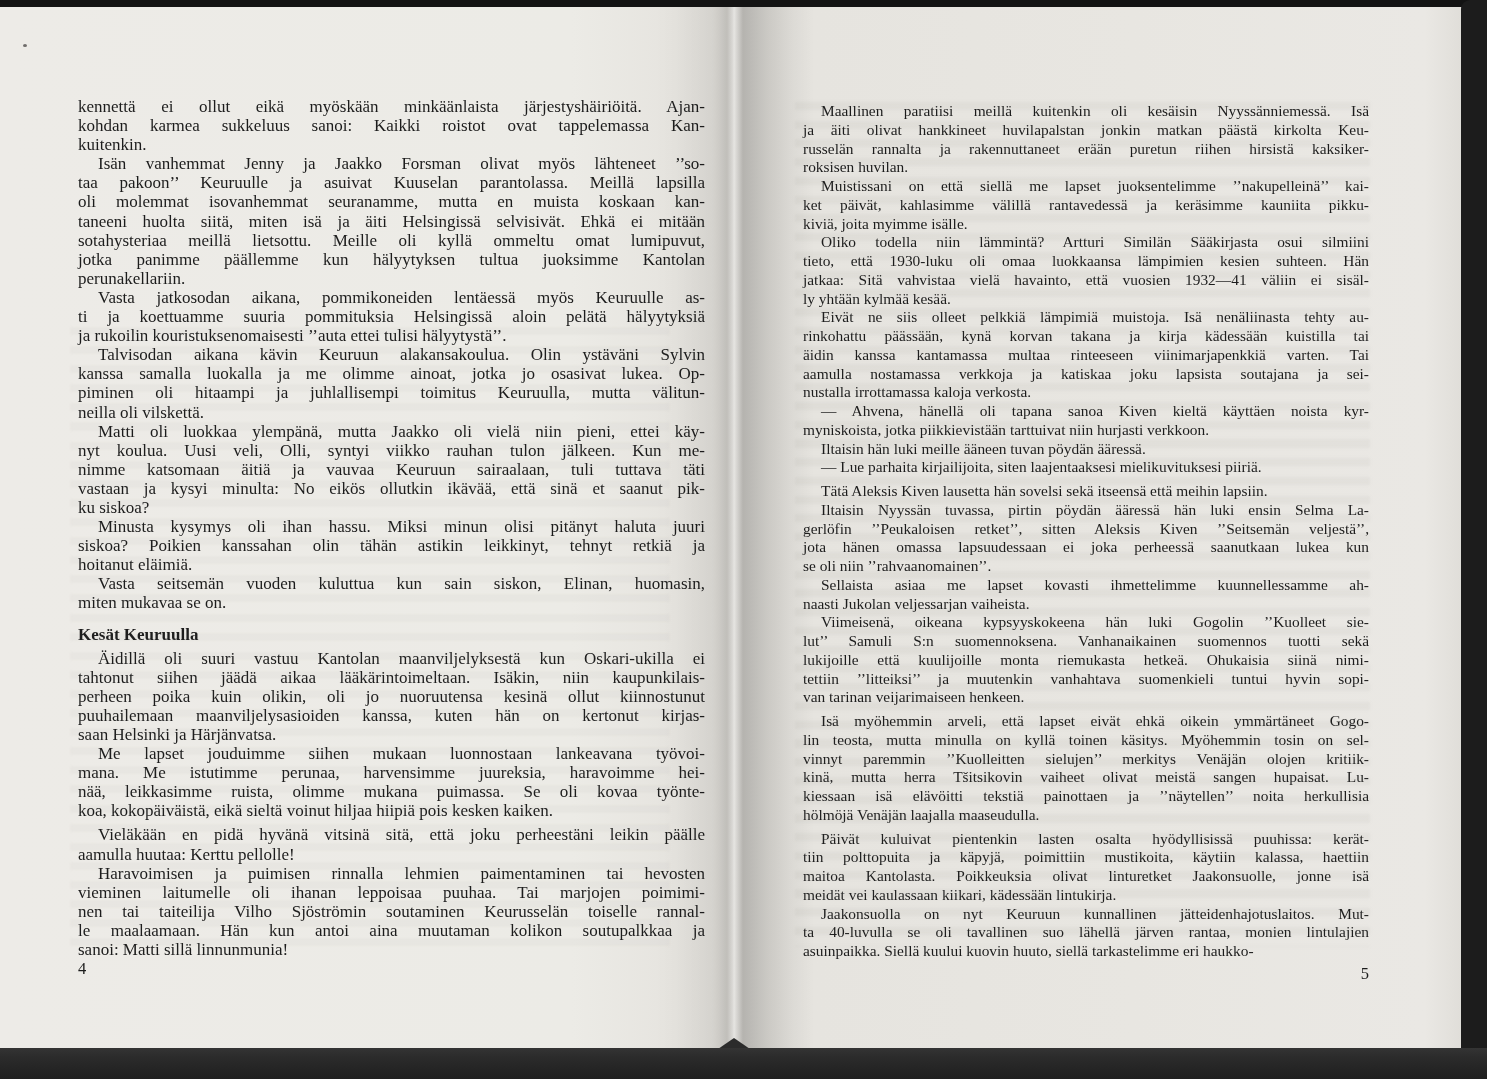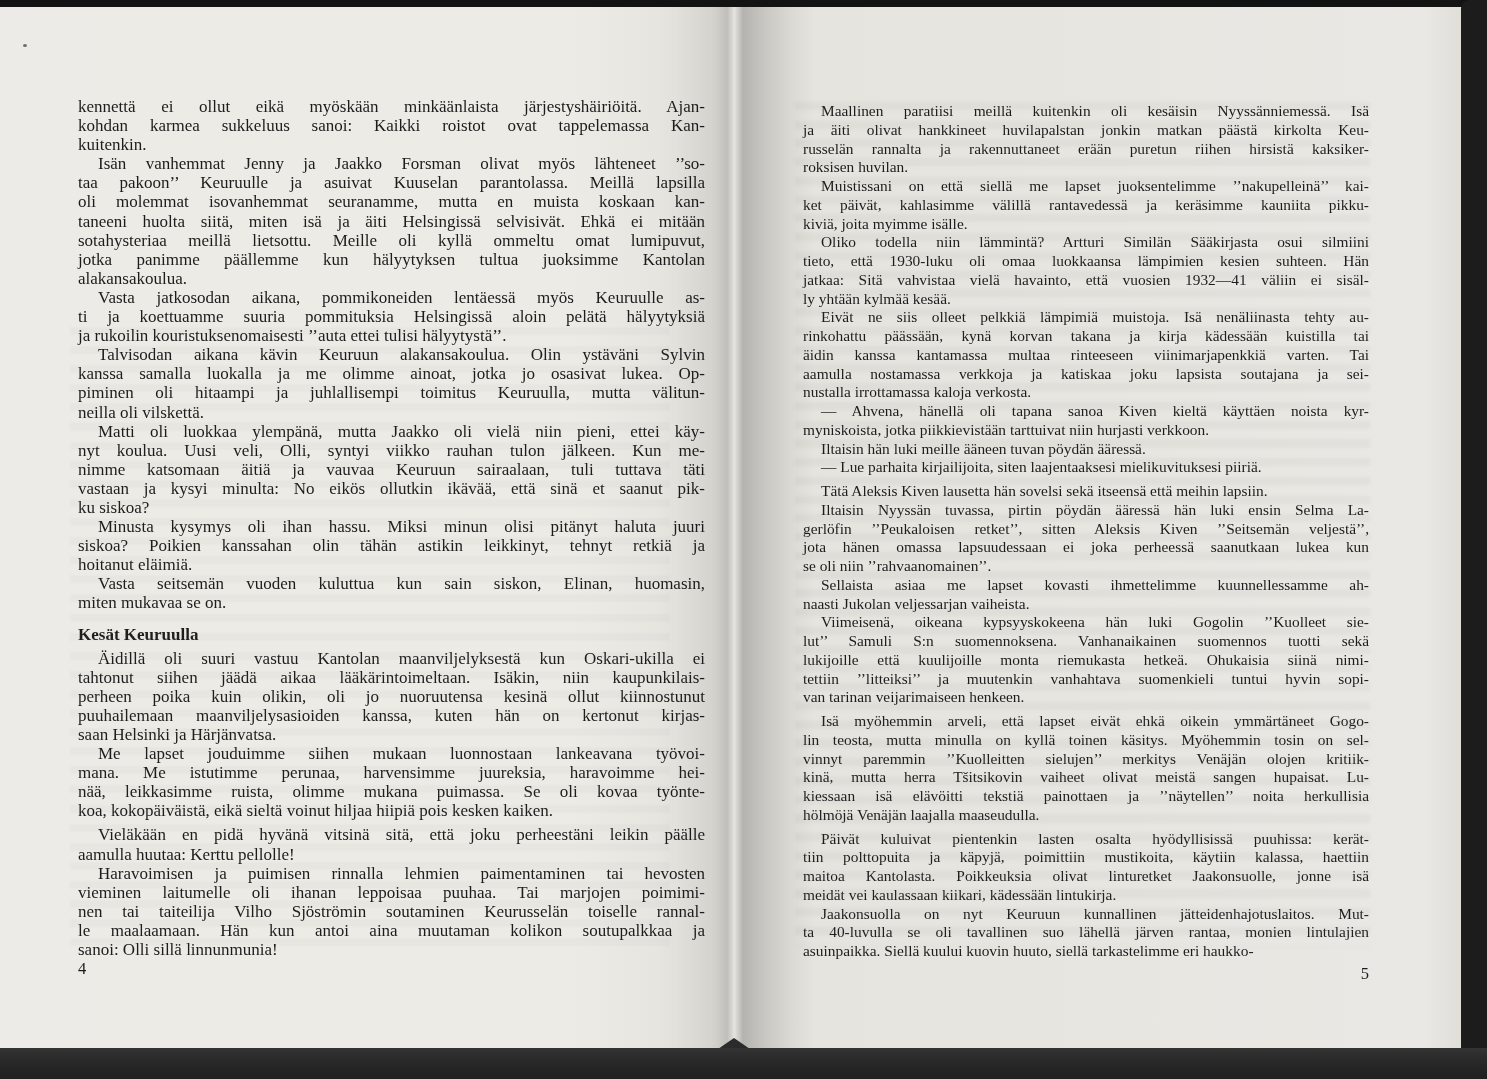--- a/index.html
+++ b/index.html
@@ -90,21 +90,21 @@
           <div class="line">kohdan karmea sukkeluus sanoi: Kaikki roistot ovat tappelemassa Kan-</div>
           <div class="line last">kuitenkin.</div>
         </div>
         <div class="para">
           <div class="line indent">Isän vanhemmat Jenny ja Jaakko Forsman olivat myös lähteneet ’’so-</div>
           <div class="line">taa pakoon’’ Keuruulle ja asuivat Kuuselan parantolassa. Meillä lapsilla</div>
           <div class="line">oli molemmat isovanhemmat seuranamme, mutta en muista koskaan kan-</div>
           <div class="line">taneeni huolta siitä, miten isä ja äiti Helsingissä selvisivät. Ehkä ei mitään</div>
           <div class="line">sotahysteriaa meillä lietsottu. Meille oli kyllä ommeltu omat lumipuvut,</div>
           <div class="line">jotka panimme päällemme kun hälyytyksen tultua juoksimme Kantolan</div>
-          <div class="line last">alakansakoulua.</div>
+          <div class="line last">perunakellariin.</div>
         </div>
         <div class="para">
           <div class="line indent">Vasta jatkosodan aikana, pommikoneiden lentäessä myös Keuruulle as-</div>
           <div class="line">ti ja koettuamme suuria pommituksia Helsingissä aloin pelätä hälyytyksiä</div>
           <div class="line last">ja rukoilin kouristuksenomaisesti ’’auta ettei tulisi hälyytystä’’.</div>
         </div>
         <div class="para">
           <div class="line indent">Talvisodan aikana kävin Keuruun alakansakoulua. Olin ystäväni Sylvin</div>
           <div class="line">kanssa samalla luokalla ja me olimme ainoat, jotka jo osasivat lukea. Op-</div>
           <div class="line">piminen oli hitaampi ja juhlallisempi toimitus Keuruulla, mutta välitun-</div>
@@ -144,21 +144,21 @@
         </div>
         <div class="para gap">
           <div class="line indent">Vieläkään en pidä hyvänä vitsinä sitä, että joku perheestäni leikin päälle</div>
           <div class="line last">aamulla huutaa: Kerttu pellolle!</div>
         </div>
         <div class="para">
           <div class="line indent">Haravoimisen ja puimisen rinnalla lehmien paimentaminen tai hevosten</div>
           <div class="line">vieminen laitumelle oli ihanan leppoisaa puuhaa. Tai marjojen poimimi-</div>
           <div class="line">nen tai taiteilija Vilho Sjöströmin soutaminen Keurusselän toiselle rannal-</div>
           <div class="line">le maalaamaan. Hän kun antoi aina muutaman kolikon soutupalkkaa ja</div>
-          <div class="line last">sanoi: Olli sillä linnunmunia!</div>
+          <div class="line last">sanoi: Matti sillä linnunmunia!</div>
         </div>
       </div>
     <div class="folio">4</div>
   </div>
 
   <div class="page page-right">
     <div class="text-col">
         <div class="para">
           <div class="line indent">Maallinen paratiisi meillä kuitenkin oli kesäisin Nyyssänniemessä. Isä</div>
           <div class="line">ja äiti olivat hankkineet huvilapalstan jonkin matkan päästä kirkolta Keu-</div>

